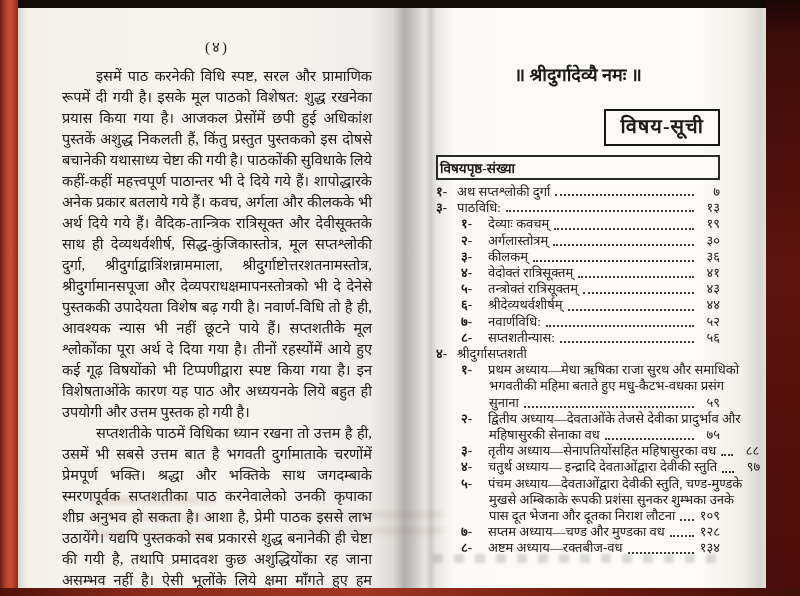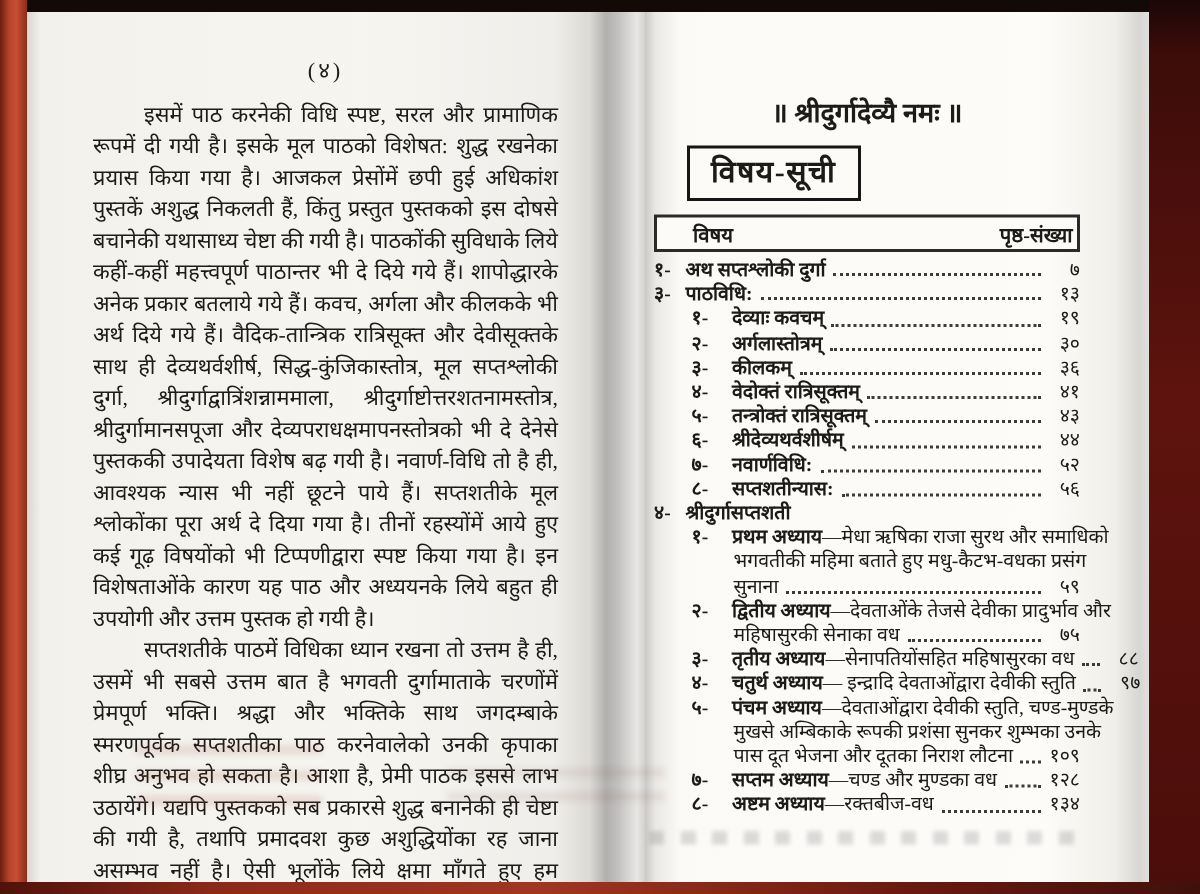--- a/index.html
+++ b/index.html
@@ -24,32 +24,32 @@
   .page-right{position:absolute;left:412px;top:0;right:0;height:100%;
       background:linear-gradient(90deg,#c9c8c5 0%,#e9e8e4 2%,#fbfaf6 7%,#fdfcf9 78%,#f1efe9 92%,#d8d6d2 97%,#e8e6e2 100%);
       padding:54px 50px 0 6px;box-sizing:border-box;}
 
   
   .pagenum{text-align:center;font-size:15px;letter-spacing:2px;margin-bottom:10px;}
   .para{font-size:14.5px;line-height:21px;text-align:justify;text-indent:34px;}
 
   
   .invocation{text-align:center;font-size:18px;font-weight:bold;}
-  .title-wrap{text-align:left;margin-top:11px;padding-left:22px;}
+  .title-wrap{text-align:right;margin-top:23px;padding-left:22px;}
   .title-box{display:inline-block;border:2px solid #161616;padding:1px 14px 5px;
       font-size:20px;font-weight:bold;letter-spacing:1px;background:#fcfbf8;}
-  .cols-box{border:2px solid #2a2a2a;display:flex;justify-content:space-between;align-items:center;
-      height:21px;padding:0 3px 0 24px;font-weight:bold;font-size:13.5px;margin-top:9px;background:#fcfbf8;}
+  .cols-box{border:2px solid #2a2a2a;display:flex;justify-content:flex-start;align-items:center;
+      height:21px;padding:0 3px 0 2px;font-weight:bold;font-size:13.5px;margin-top:9px;background:#fcfbf8;}
   .toc{margin-top:4px;}
   .trow{display:flex;align-items:baseline;line-height:16.2px;font-size:13px;white-space:nowrap;}
   .trow.lv1{padding-left:25px;align-items:flex-end;}
   .trow.cont{padding-left:53px;}
   .tnum{display:inline-block;min-width:27px;font-weight:bold;}
   .trow.lv0 .tnum{min-width:21px;}
-  .tbold{font-weight:bold;}
+  .tbold{font-weight:normal;}
   .tdots{flex:1;border-bottom:2px dotted #3c3c3c;margin:0 2px 3px 5px;min-width:12px;}
   .tpage{min-width:24px;text-align:right;}
 
   
   .smudge{position:absolute;pointer-events:none;}
   .smudge.s1{left:90px;top:497px;width:125px;height:44px;opacity:.45;filter:blur(2.5px);
       background:repeating-linear-gradient(180deg,rgba(150,60,45,.35) 0 6px,transparent 6px 17px);}
   .smudge.s2{left:298px;top:512px;width:145px;height:32px;opacity:.32;filter:blur(2.5px);
       background:repeating-linear-gradient(180deg,rgba(130,70,60,.35) 0 6px,transparent 6px 16px);}
   .smudge.s3{left:433px;top:554px;width:288px;height:9px;opacity:.4;filter:blur(1.5px);

